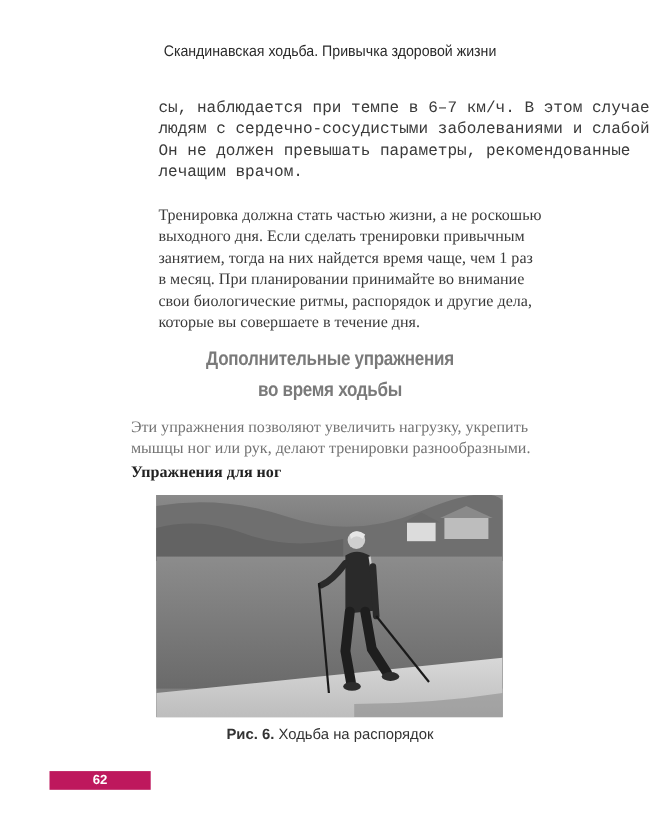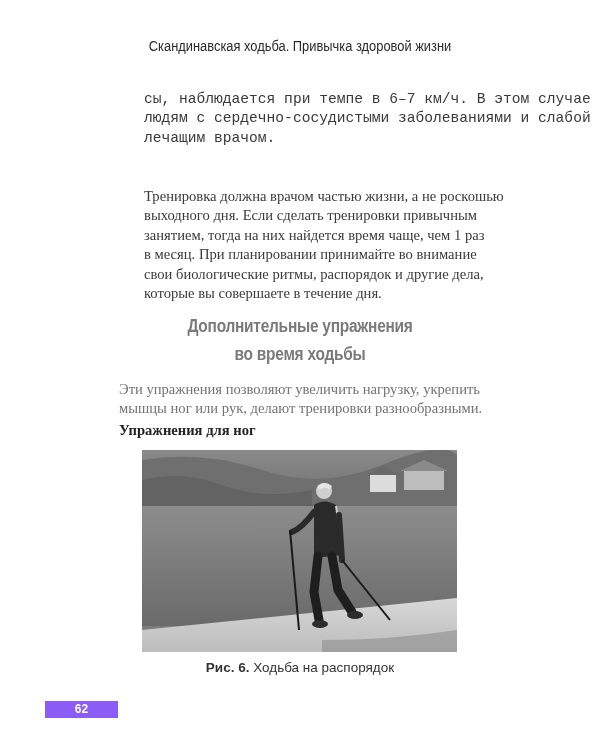--- a/index.html
+++ b/index.html
@@ -36,38 +36,39 @@
     position:absolute; left:142px; top:450px; width:315px; height:202px; overflow:hidden;
     background:#7d7d7d;
   }
   .figure svg { display:block; }
   .caption {
     position:absolute; top:660px; left:0; width:600px; text-align:center;
     font-family:"Liberation Sans", sans-serif; font-size:13.5px; color:#333;
   }
   .caption b { font-weight:bold; }
   .page-num {
-    position:absolute; left:45px; top:701px; width:73px; height:17px;
-    background:#8b5cf6; color:#ffffff; text-align:center;
+    position:absolute; left:45px; top:701px; width:92px; height:17px;
+    background:#be185d; color:#ffffff; text-align:center;
     font-family:"Liberation Sans", sans-serif; font-weight:bold; font-size:12px; line-height:17px;
   }
 </style>
 </head>
 <body>
 
 <div class="running-head">Скандинавская ходьба. Привычка здоровой жизни</div>
 
 <p class="para" style="top:90px;font-family:Liberation Mono, monospace;">
   <span class="line">сы, наблюдается при темпе в 6–7 км/ч. В этом случае</span>
   <span class="line">людям с сердечно-сосудистыми заболеваниями и слабой</span>
+  <span class="line">Он не должен превышать параметры, рекомендованные</span>
   <span class="line last">лечащим врачом.</span>
 </p>
 
 <p class="para" style="top:187px;">
-  <span class="line">Тренировка должна врачом частью жизни, а не роскошью</span>
+  <span class="line">Тренировка должна стать частью жизни, а не роскошью</span>
   <span class="line">выходного дня. Если сделать тренировки привычным</span>
   <span class="line">занятием, тогда на них найдется время чаще, чем 1 раз</span>
   <span class="line">в месяц. При планировании принимайте во внимание</span>
   <span class="line">свои биологические ритмы, распорядок и другие дела,</span>
   <span class="line last">которые вы совершаете в течение дня.</span>
 </p>
 
 <div class="section-heading">
   <span>Дополнительные упражнения</span>
   <span>во время ходьбы</span>

